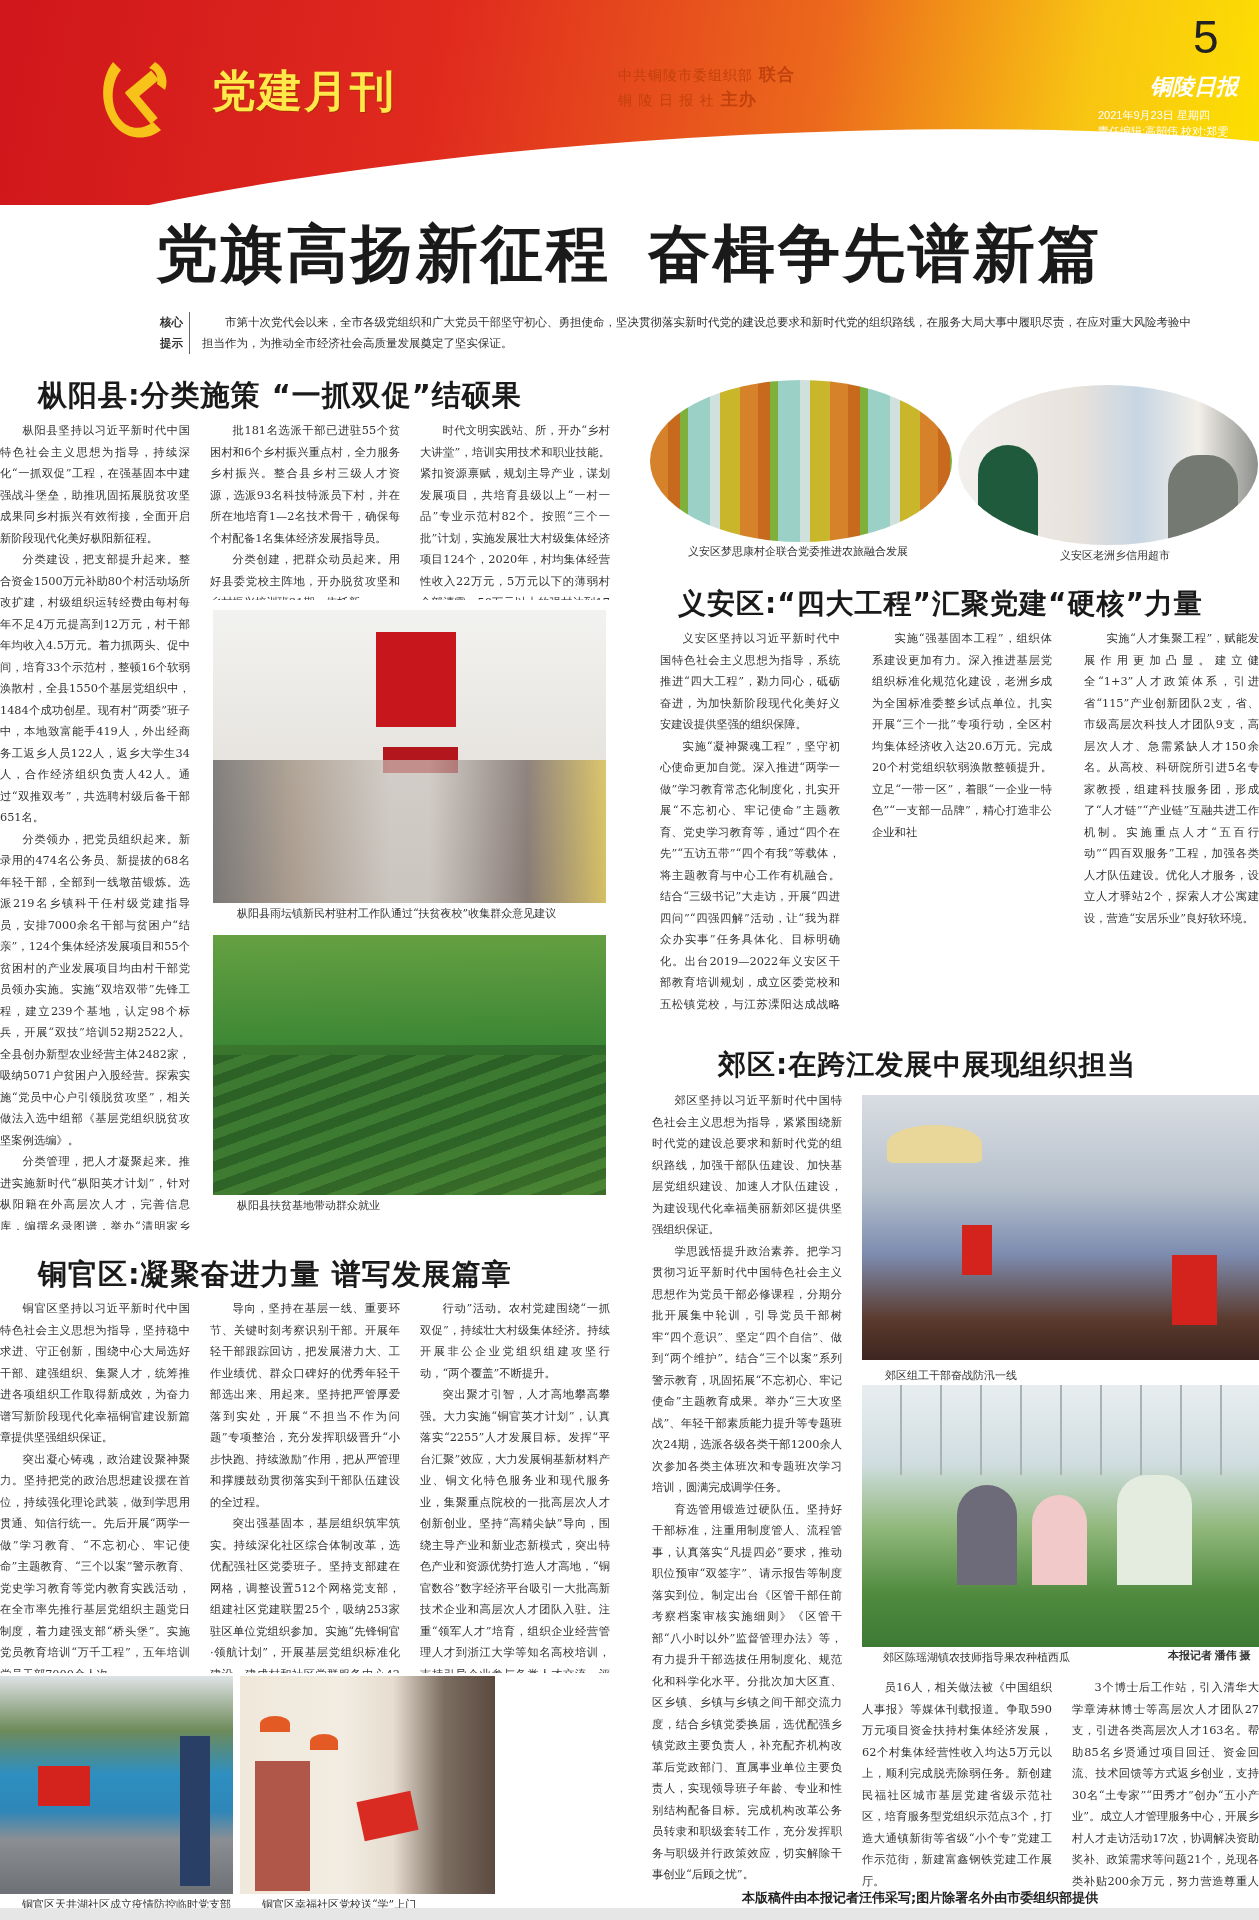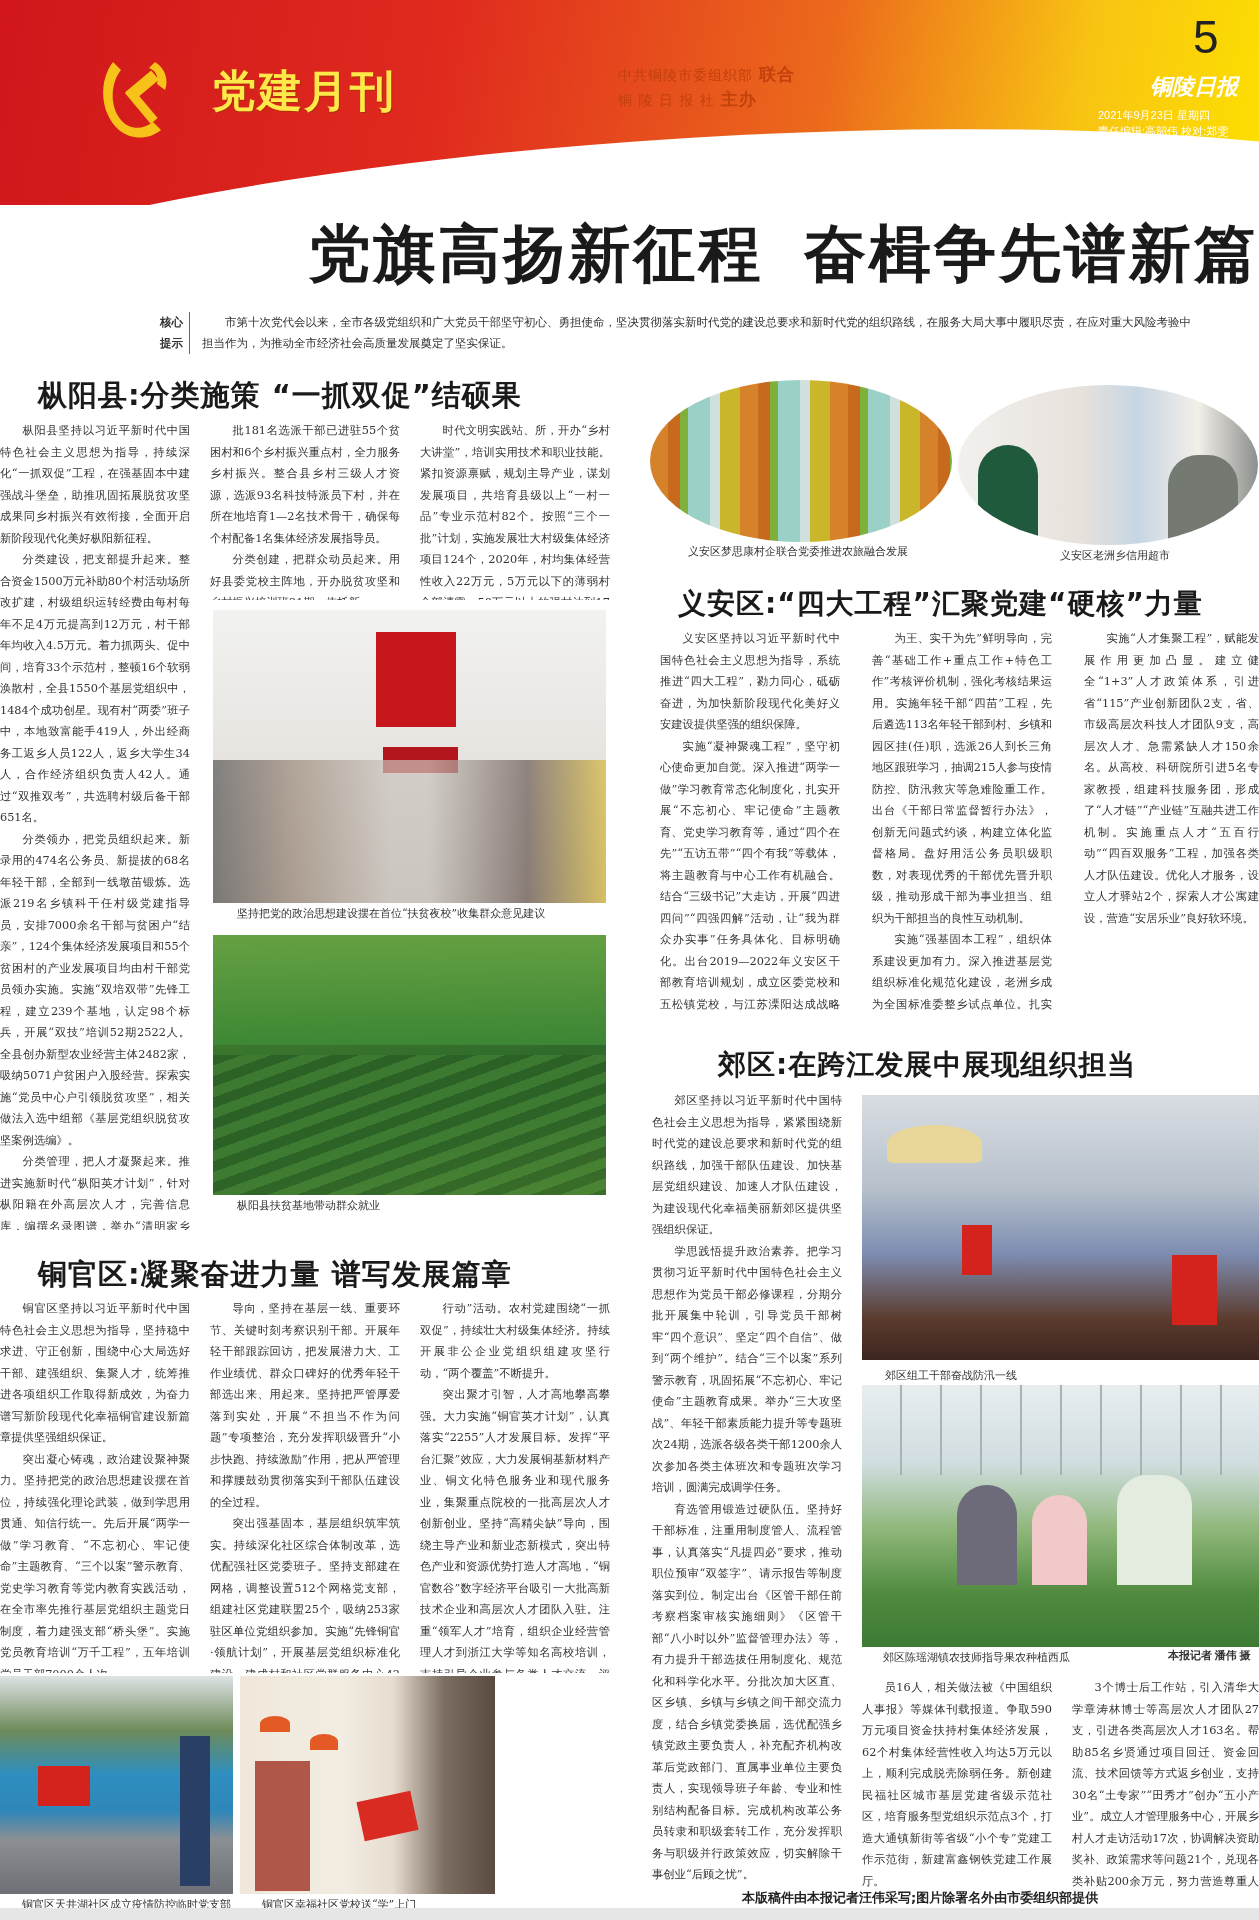--- a/index.html
+++ b/index.html
@@ -10,21 +10,21 @@
 .mh-bg{position:absolute;left:0;top:0;width:1259px;height:205px;background:linear-gradient(100deg,#d0161b 0%,#e02a1e 35%,#ec6a1c 65%,#f8c413 85%,#fde000 100%)}
 .mh-curve{position:absolute;left:-200px;top:140px;width:1700px;height:300px;background:#fff;border-radius:55% 45% 0 0/60% 40% 0 0;transform:rotate(-3deg)}
 .emblem{position:absolute;left:95px;top:50px;width:80px;height:95px}
 .brand{position:absolute;left:212px;top:62px;font-family:"DejaVu Sans","Liberation Sans",sans-serif;font-weight:bold;font-size:44px;color:#ffe94a;letter-spacing:2px;text-shadow:1px 1px 0 #a30}
 .sponsor{position:absolute;left:618px;top:62px;color:#c2410c;font-size:14px;line-height:24px;letter-spacing:1px}
 .sponsor b{font-family:"DejaVu Sans",sans-serif;font-size:17px;margin-left:6px}
 .pagenum{position:absolute;left:1193px;top:10px;font-family:"Liberation Sans",sans-serif;font-size:46px;color:#222}
 .paper-name{position:absolute;left:1150px;top:72px;font-size:22px;color:#fff;font-weight:bold;font-style:italic}
 .pubdate{position:absolute;left:1098px;top:107px;color:#fff;font-family:"Liberation Sans",sans-serif;font-size:11px;line-height:16px;text-align:left;width:140px}
 
-.main-title{left:0;top:212px;width:1259px;text-align:right;font-family:Liberation Sans, sans-serif;font-weight:bold;font-size:62px;color:#1a1a1a;letter-spacing:3px}
+.main-title{left:0;top:212px;width:1259px;text-align:center;font-family:Liberation Serif, serif;font-weight:bold;font-size:62px;color:#1a1a1a;letter-spacing:3px}
 .key{left:160px;top:312px;width:1000px;font-size:11.5px;line-height:21px;color:#333}
 .key-label{position:absolute;left:0;top:0;width:30px;border-right:1px solid #666;font-weight:bold;line-height:21px}
 .key-text{position:absolute;left:42px;top:0;width:990px;text-indent:2em}
 
 .hl{font-family:"DejaVu Sans",sans-serif;font-weight:bold;color:#1a1a1a;letter-spacing:1px;white-space:nowrap}
 .col{font-size:11.3px;line-height:21.5px;text-align:justify;color:#333;overflow:hidden}
 .col p{text-indent:2em}
 .photo{overflow:hidden}
 .cap{font-size:11px;color:#333;white-space:nowrap}
 .footer-note{font-family:"DejaVu Sans",sans-serif;font-weight:bold;font-size:13px;color:#222}
@@ -75,21 +75,21 @@
   </div>
 <div class="abs col" style="left:420px;top:420px;width:190px;height:180px">
     <p>时代文明实践站、所，开办“乡村大讲堂”，培训实用技术和职业技能。紧扣资源禀赋，规划主导产业，谋划发展项目，共培育县级以上“一村一品”专业示范村82个。按照“三个一批”计划，实施发展壮大村级集体经济项目124个，2020年，村均集体经营性收入22万元，5万元以下的薄弱村全部清零，50万元以上的强村达到17个。</p>
   </div>
 
 <div class="abs photo" style="left:213px;top:610px;width:393px;height:293px;background:linear-gradient(180deg,#f2f2f0 0%,#e6e3de 55%,#cfcac4 100%)">
   <div style="position:absolute;left:163px;top:22px;width:80px;height:95px;background:#c8161d"></div>
   <div style="position:absolute;left:170px;top:137px;width:75px;height:26px;background:#b3161c"></div>
   <div style="position:absolute;left:0;top:150px;width:393px;height:143px;background:linear-gradient(90deg,#555 0%,#9a8878 20%,#c9c3bd 45%,#c9c3bd 55%,#6a5a55 80%,#d7b93c 100%);opacity:.7"></div>
 </div>
-<div class="abs cap" style="left:237px;top:906px">坚持把党的政治思想建设摆在首位“扶贫夜校”收集群众意见建议</div>
+<div class="abs cap" style="left:237px;top:906px">枞阳县雨坛镇新民村驻村工作队通过“扶贫夜校”收集群众意见建议</div>
 
 <div class="abs photo" style="left:213px;top:935px;width:393px;height:260px;background:linear-gradient(170deg,#4e8a33 0%,#3d7a2d 30%,#2f6a2b 55%,#3a7a30 75%,#7fa83a 100%)">
   <div style="position:absolute;left:0;top:0;width:393px;height:110px;background:linear-gradient(180deg,#6aa545,#3e8a36);opacity:.85"></div>
   <div style="position:absolute;left:0;top:120px;width:393px;height:140px;background:repeating-linear-gradient(160deg,#2b5e25 0 10px,#3f7c32 10px 20px);opacity:.8"></div>
 </div>
 <div class="abs cap" style="left:237px;top:1198px">枞阳县扶贫基地带动群众就业</div>
 
 <div class="abs photo" style="left:650px;top:380px;width:302px;height:162px;border-radius:50%;background:repeating-linear-gradient(90deg,#d5822a 0 18px,#c76a1e 18px 30px,#7fb03b 30px 38px,#9bd0c6 38px 60px,#cfe0dd 60px 70px,#c9b62a 70px 90px)"></div>
 <div class="abs cap" style="left:688px;top:544px">义安区梦思康村企联合党委推进农旅融合发展</div>
 <div class="abs photo" style="left:958px;top:385px;width:300px;height:160px;border-radius:50%;background:linear-gradient(90deg,#f2f0ee 0%,#e8e2dc 40%,#c7d6e3 60%,#f3efe9 80%,#8c8f8c 100%)">
@@ -97,21 +97,20 @@
   <div style="position:absolute;left:210px;top:70px;width:70px;height:90px;background:#747a72;border-radius:30px 30px 0 0"></div>
 </div>
 <div class="abs cap" style="left:1060px;top:548px">义安区老洲乡信用超市</div>
 
 <div class="abs hl" style="left:678px;top:585px;font-size:28px">义安区:“四大工程”汇聚党建“硬核”力量</div>
 <div class="abs col" style="left:660px;top:628px;width:180px;height:390px">
     <p>义安区坚持以习近平新时代中国特色社会主义思想为指导，系统推进“四大工程”，勠力同心，砥砺奋进，为加快新阶段现代化美好义安建设提供坚强的组织保障。</p>
     <p>实施“凝神聚魂工程”，坚守初心使命更加自觉。深入推进“两学一做”学习教育常态化制度化，扎实开展“不忘初心、牢记使命”主题教育、党史学习教育等，通过“四个在先”“五访五带”“四个有我”等载体，将主题教育与中心工作有机融合。结合“三级书记”大走访，开展“四进四问”“四强四解”活动，让“我为群众办实事”任务具体化、目标明确化。出台2019—2022年义安区干部教育培训规划，成立区委党校和五松镇党校，与江苏溧阳达成战略合作协议，推动干部赴沪苏浙跟班学习制度化常态化。</p>
   </div>
 <div class="abs col" style="left:872px;top:628px;width:180px;height:390px">
-    <p>为王、实干为先”鲜明导向，完善“基础工作+重点工作+特色工作”考核评价机制，强化考核结果运用。实施年轻干部“四苗”工程，先后遴选113名年轻干部到村、乡镇和园区挂(任)职，选派26人到长三角地区跟班学习，抽调215人参与疫情防控、防汛救灾等急难险重工作。出台《干部日常监督暂行办法》，创新无问题式约谈，构建立体化监督格局。盘好用活公务员职级职数，对表现优秀的干部优先晋升职级，推动形成干部为事业担当、组织为干部担当的良性互动机制。</p>
     <p>实施“强基固本工程”，组织体系建设更加有力。深入推进基层党组织标准化规范化建设，老洲乡成为全国标准委整乡试点单位。扎实开展“三个一批”专项行动，全区村均集体经济收入达20.6万元。完成20个村党组织软弱涣散整顿提升。立足“一带一区”，着眼“一企业一特色”“一支部一品牌”，精心打造非公企业和社</p>
   </div>
 <div class="abs col" style="left:1084px;top:628px;width:175px;height:390px">
     <p>实施“人才集聚工程”，赋能发展作用更加凸显。建立健全“1+3”人才政策体系，引进省“115”产业创新团队2支，省、市级高层次科技人才团队9支，高层次人才、急需紧缺人才150余名。从高校、科研院所引进5名专家教授，组建科技服务团，形成了“人才链”“产业链”互融共进工作机制。实施重点人才“五百行动”“四百双服务”工程，加强各类人才队伍建设。优化人才服务，设立人才驿站2个，探索人才公寓建设，营造“安居乐业”良好软环境。</p>
   </div>
 
 <div class="abs hl" style="left:718px;top:1046px;font-size:28px">郊区:在跨江发展中展现组织担当</div>
 <div class="abs col" style="left:652px;top:1090px;width:190px;height:795px">
     <p>郊区坚持以习近平新时代中国特色社会主义思想为指导，紧紧围绕新时代党的建设总要求和新时代党的组织路线，加强干部队伍建设、加快基层党组织建设、加速人才队伍建设，为建设现代化幸福美丽新郊区提供坚强组织保证。</p>
     <p>学思践悟提升政治素养。把学习贯彻习近平新时代中国特色社会主义思想作为党员干部必修课程，分期分批开展集中轮训，引导党员干部树牢“四个意识”、坚定“四个自信”、做到“两个维护”。结合“三个以案”系列警示教育，巩固拓展“不忘初心、牢记使命”主题教育成果。举办“三大攻坚战”、年轻干部素质能力提升等专题班次24期，选派各级各类干部1200余人次参加各类主体班次和专题班次学习培训，圆满完成调学任务。</p>

